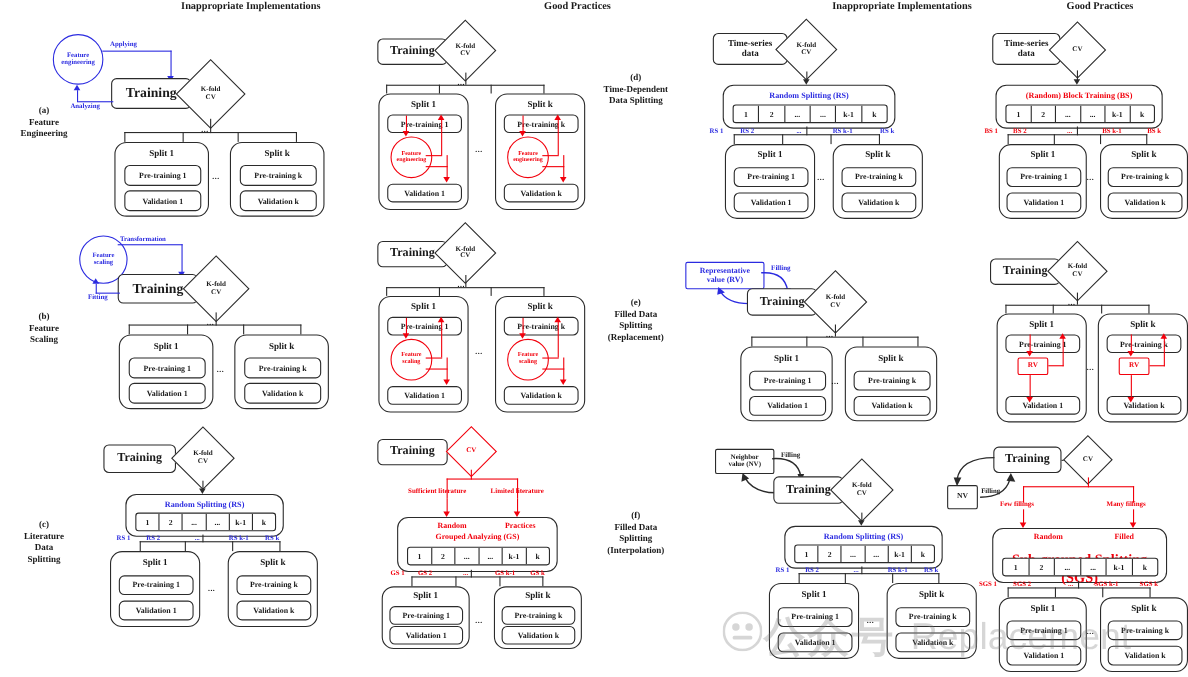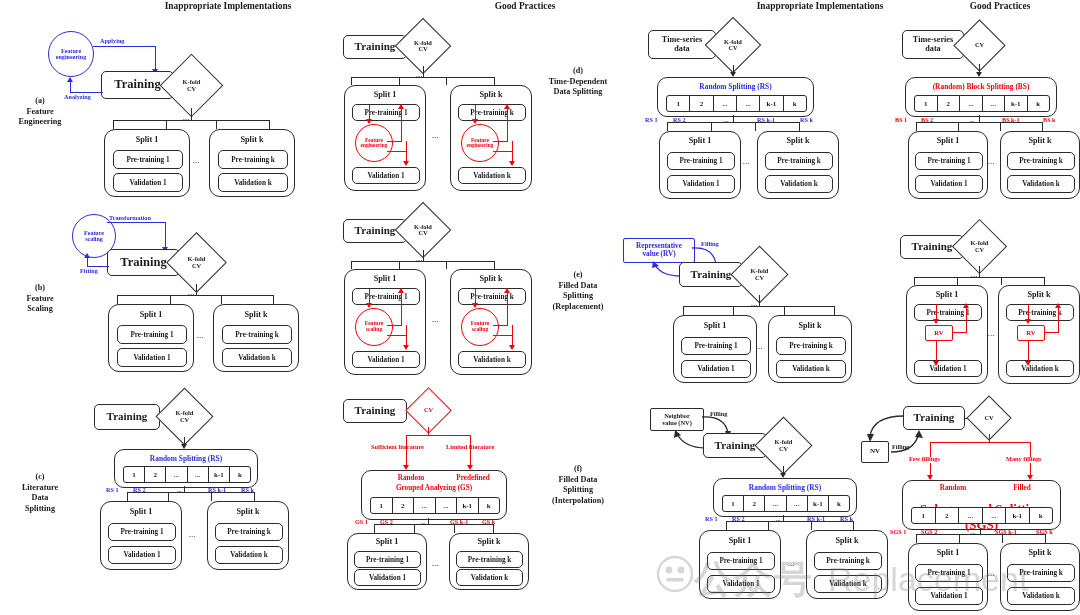--- a/index.html
+++ b/index.html
@@ -237,21 +237,21 @@
 data</div>
 <div class="ln h1px" style="left:964px;top:45px;width:11px;"></div>
 <div class="ah rt" style="left:972px;top:41px;"></div>
 <div class="diamond" style="left:961px;top:27px;width:37px;height:37px;">
   <div class="dshape"></div>
   <div class="dlabel tiny">CV</div>
 </div>
 <div class="ln v1px" style="left:979px;top:64px;height:10px;"></div>
 <div class="ah dn" style="left:976px;top:72px;"></div>
 <div class="sbar" style="left:905px;top:77px;width:150px;height:38px;">
-  <div class="sbtitle" style="top:4px;color:#f2000c;">(Random) Block Splitting (BS)</div>
+  <div class="sbtitle" style="top:4px;color:#f2000c;">(Random) Block Training (BS)</div>
   <div class="cells" style="left:8px;top:17px;width:134px;height:15px;">
     <div class="cell">1</div>
     <div class="cell">2</div>
     <div class="cell">...</div>
     <div class="cell">...</div>
     <div class="cell">k-1</div>
     <div class="cell">k</div>
   </div>
 </div>
 <div class="ln v1px" style="left:979px;top:115px;height:8px;"></div>
@@ -505,21 +505,21 @@
 <div class="ln red v1px" style="left:470px;top:435px;height:18px;"></div>
 <div class="lbl red" style="left:371px;top:443px;font-size:6.3px;">Sufficient literature</div>
 <div class="lbl red" style="left:446px;top:443px;font-size:6.3px;">Limited literature</div>
 <div class="ln red v1px" style="left:406px;top:453px;height:14px;"></div>
 <div class="ah red dn" style="left:403px;top:465px;"></div>
 <div class="ln red v1px" style="left:470px;top:453px;height:14px;"></div>
 <div class="ah red dn" style="left:467px;top:465px;"></div>
 
 <div class="sbar" style="left:361px;top:470px;width:144px;height:48px;">
   <div class="sbtitle" style="top:3px;left:12px;right:auto;width:74px;color:#f2000c;font-size:7.2px;">Random</div>
-  <div class="sbtitle" style="top:3px;left:74px;right:auto;width:74px;color:#f2000c;font-size:7.2px;">Predefined</div>
+  <div class="sbtitle" style="top:3px;left:74px;right:auto;width:74px;color:#f2000c;font-size:7.2px;">Practices</div>
   <div class="sbtitle" style="top:13px;color:#f2000c;font-size:7.2px;">Grouped Analyzing (GS)</div>
   <div class="cells" style="left:8px;top:26px;width:128px;height:15px;">
     <div class="cell">1</div>
     <div class="cell">2</div>
     <div class="cell">...</div>
     <div class="cell">...</div>
     <div class="cell">k-1</div>
     <div class="cell">k</div>
   </div>
 </div>

